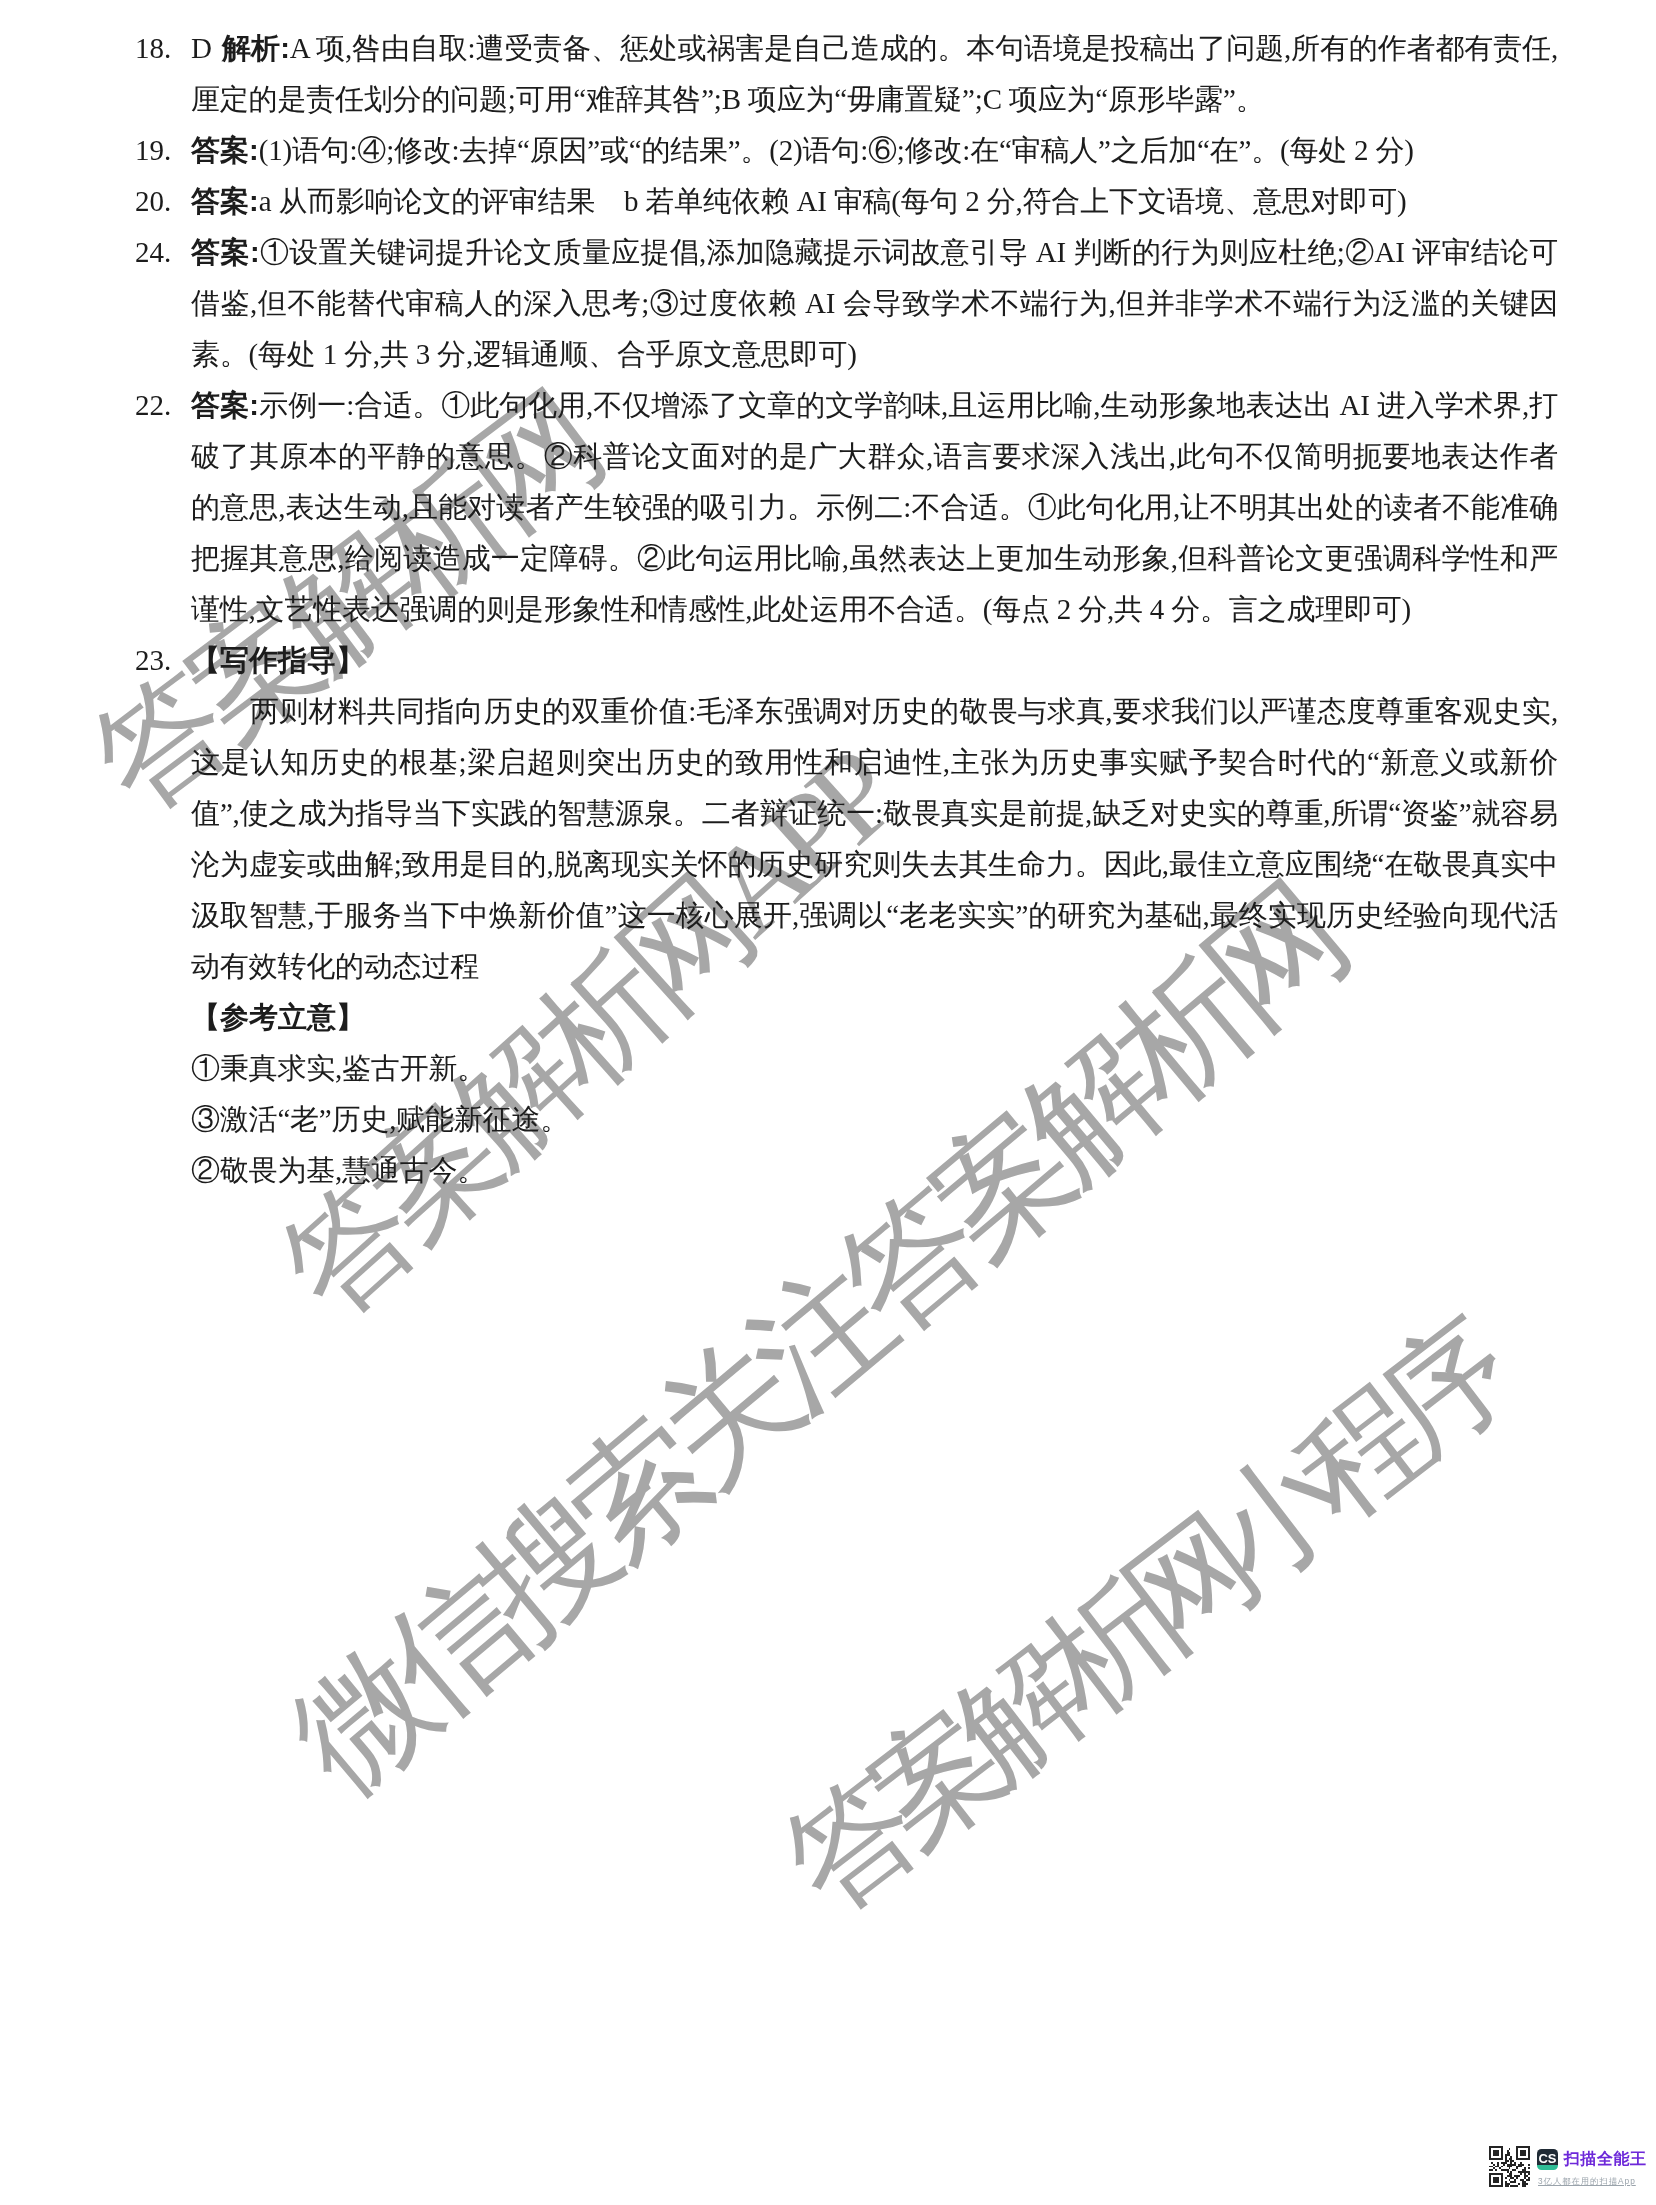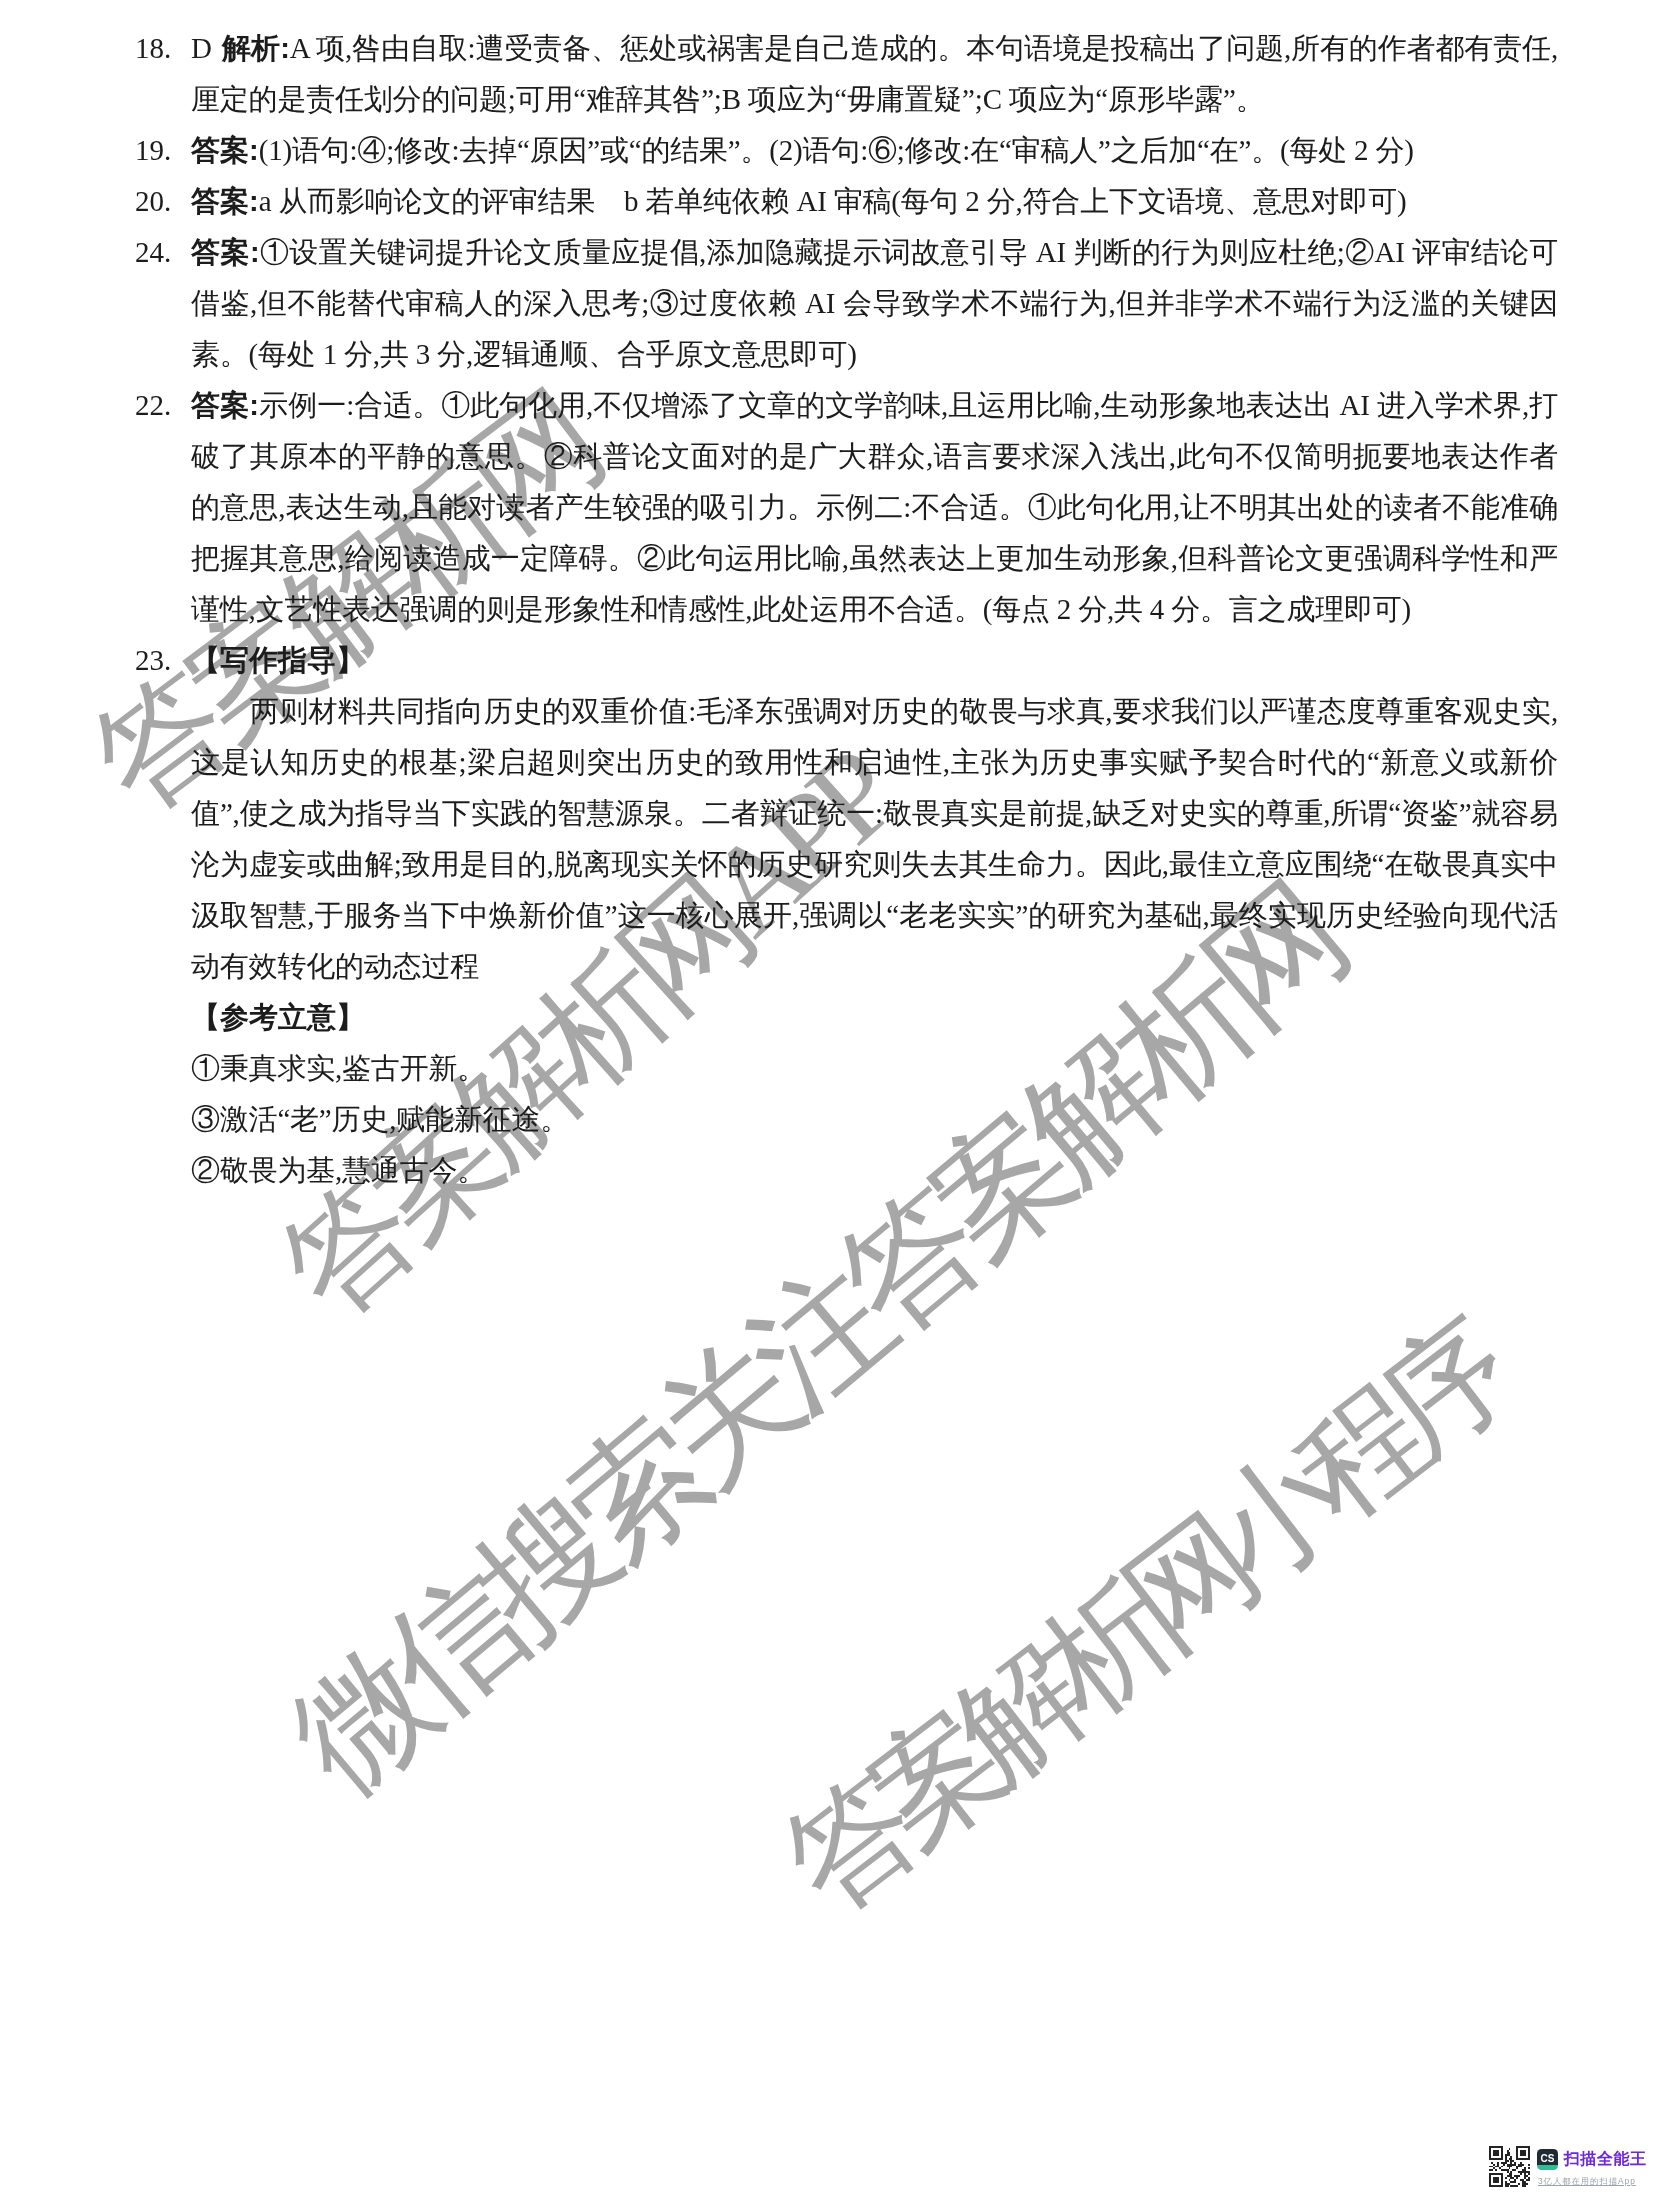--- a/index.html
+++ b/index.html
@@ -61,21 +61,21 @@
   .wm4{left:804px;top:1798px;font-size:125px;letter-spacing:-18px;transform:rotate(-37.5deg);}
   
   .footer{position:absolute;left:1489px;top:2146px;width:153px;height:45px;}
   .qr{position:absolute;left:0;top:0;width:41px;height:41px;}
   .brandrow{position:absolute;left:48px;top:2.5px;height:21.7px;display:flex;align-items:center;}
   .cslogo{
     width:21px;height:21px;border-radius:4.5px;
     background:linear-gradient(to bottom,#202b35 0 78%,#2fbd96 78% 100%);
     color:#ffffff;
     font-family:"Liberation Sans","DejaVu Sans",sans-serif;
-    font-weight:700;font-size:10px;
+    font-weight:700;font-size:13px;
     display:flex;align-items:center;justify-content:center;
     padding-bottom:2.5px;box-sizing:border-box;
   }
   .brandname{
     margin-left:5.7px;
     font-family:"Liberation Sans","DejaVu Sans",sans-serif;
     font-weight:700;font-size:16px;color:#6d28d9;
     letter-spacing:0.6px;white-space:nowrap;
   }
   .tagline{

